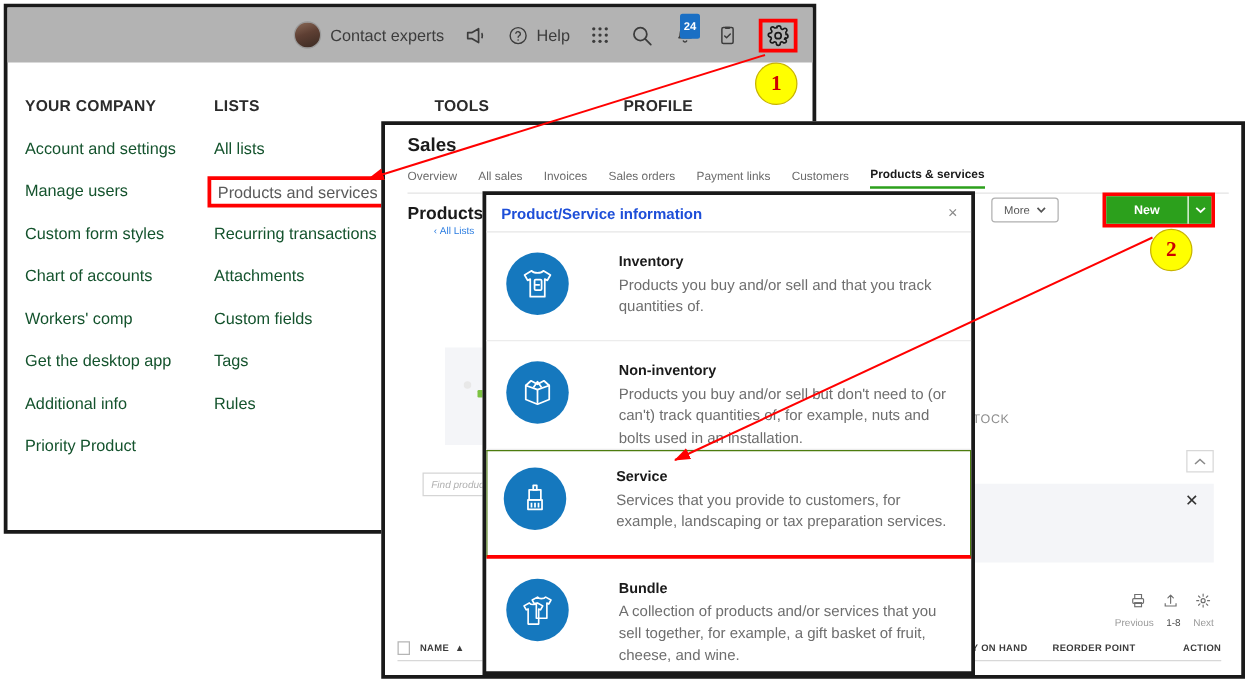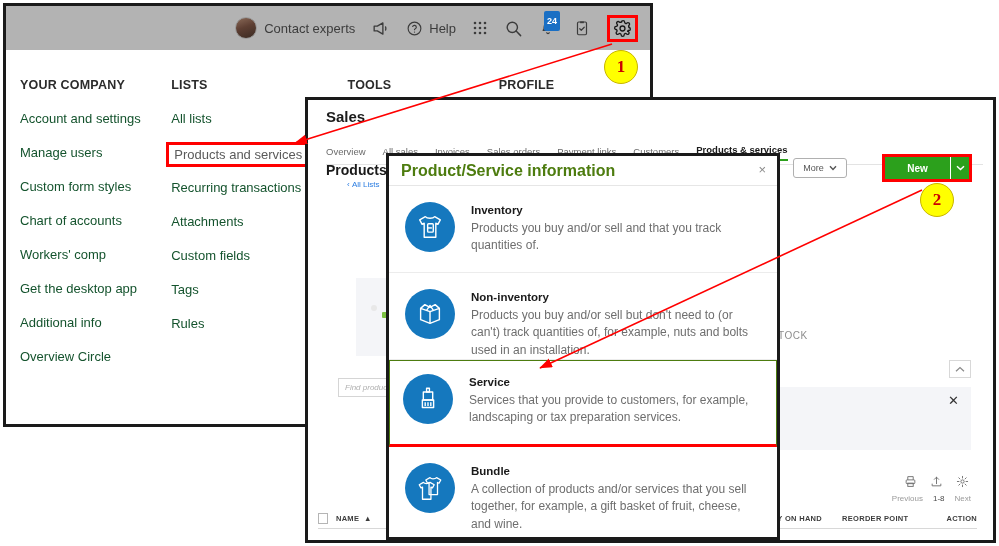--- a/index.html
+++ b/index.html
@@ -119,21 +119,21 @@
   }
   .sales-title {
     position: absolute;
     left: 18px; top: 8px;
     font-size: 15px;
     font-weight: bold;
     color: #1a1a1a;
   }
   .sales-tabs {
     position: absolute;
-    left: 18px; top: 44px;
+    left: 18px; top: 34px;
     right: 10px;
     display: flex;
     align-items: flex-end;
     border-bottom: 1px solid #e3e3e3;
     padding-bottom: 3px;
   }
   .sales-tab {
     font-size: 9.5px;
     color: #6b6b6b;
     margin-right: 17px;
@@ -321,39 +321,40 @@
   .modal-head {
     position: relative;
     height: 30px;
     border-bottom: 1px solid #e6e6e6;
     display: flex;
     align-items: center;
     padding: 0 12px;
     box-sizing: border-box;
   }
   .modal-title {
-    font-size: 16px;
-    font-weight: bold;
-    color: #4d7c0f;
+    font-size: 12px;
+    font-weight: bold;
+    color: #1d4ed8;
   }
   .modal-x {
     position: absolute;
     right: 11px; top: 7px;
     font-size: 13px;
     color: #8a8a8a;
     line-height: 1;
   }
   .opt-row {
     position: relative;
     display: flex;
     align-items: flex-start;
     padding: 14px 16px 14px 16px;
     border-bottom: 1px solid #ececec;
     box-sizing: border-box;
     height: 87px;
+    gap: 24px;
   }
   .opt-row.last { border-bottom: none; }
   .opt-row.selected {
     border: 1px solid #4d7c0f;
     border-bottom: 3px solid #ff0000;
     padding: 11px 13px 11px 13px;
   }
   .opt-ico {
     width: 50px; height: 50px;
     border-radius: 50%;
@@ -496,21 +497,21 @@
 
       <div class="menu-col">
         <div class="col-head">YOUR COMPANY</div>
         <div class="menu-link">Account and settings</div>
         <div class="menu-link">Manage users</div>
         <div class="menu-link">Custom form styles</div>
         <div class="menu-link">Chart of accounts</div>
         <div class="menu-link">Workers' comp</div>
         <div class="menu-link">Get the desktop app</div>
         <div class="menu-link">Additional info</div>
-        <div class="menu-link">Overview Circle</div>
+        <div class="menu-link">Priority Product</div>
       </div>
 
       <div class="menu-col wide">
         <div class="col-head">LISTS</div>
         <div class="menu-link">All lists</div>
         <div class="menu-link hl">Products and services</div>
         <div class="menu-link">Recurring transactions</div>
         <div class="menu-link">Attachments</div>
         <div class="menu-link">Custom fields</div>
         <div class="menu-link">Tags</div>

